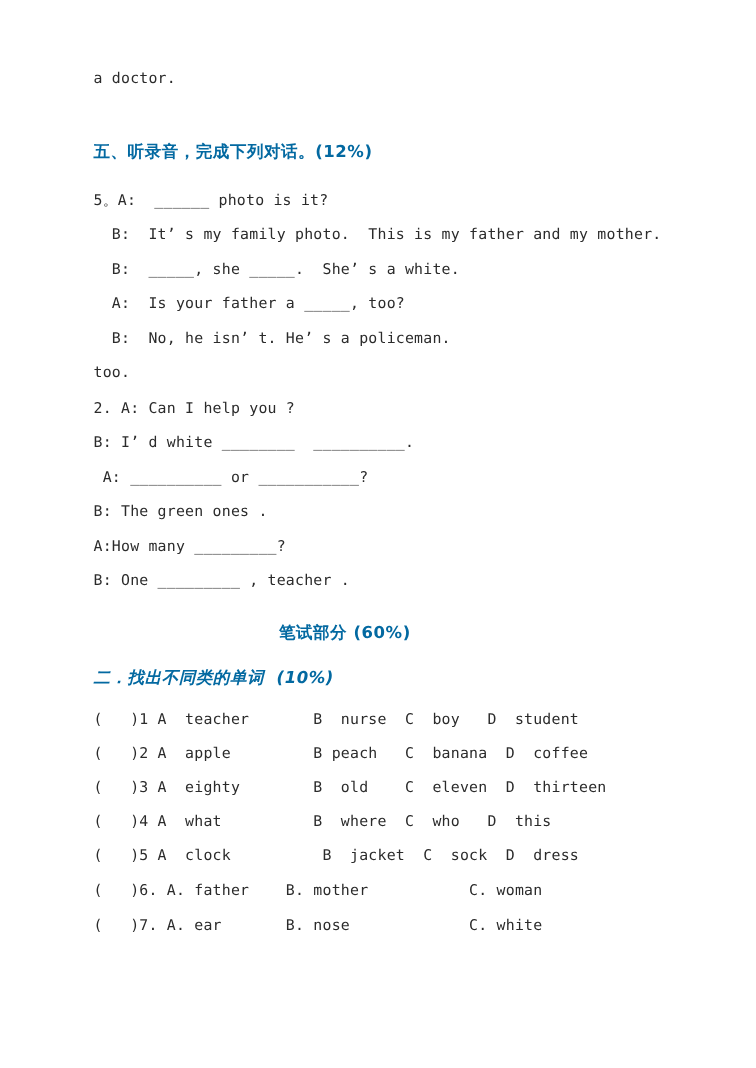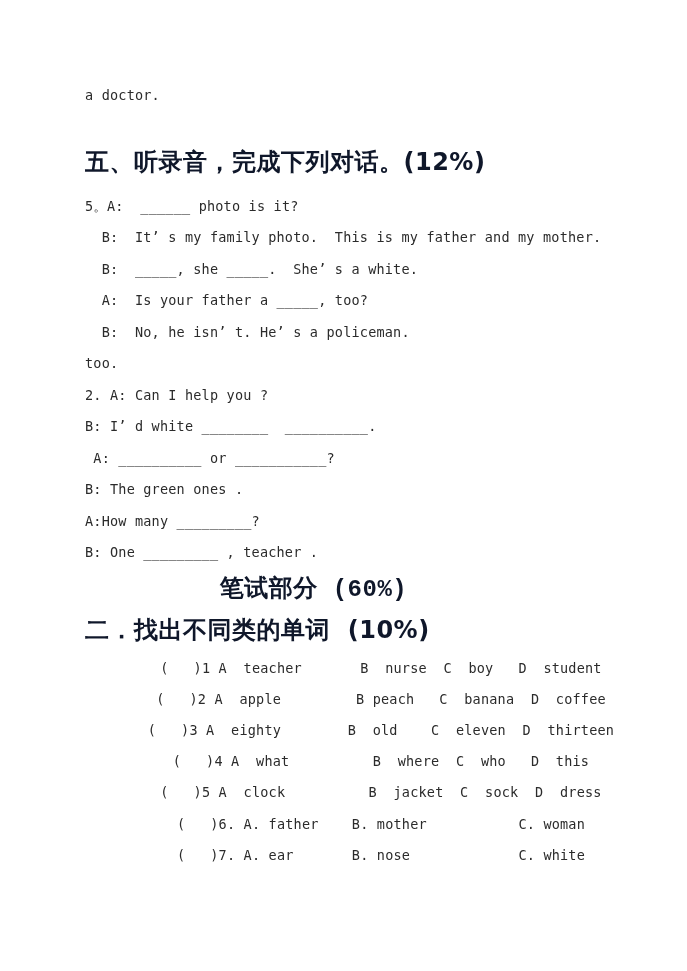--- a/index.html
+++ b/index.html
@@ -6,64 +6,63 @@
     margin: 0;
     padding: 0;
     background: #ffffff;
   }
   .page {
     position: relative;
     width: 687px;
     height: 971px;
     background: #ffffff;
     box-sizing: border-box;
-    padding: 80px 10px 0 85px;
+    padding: 56px 10px 0 85px;
     overflow: hidden;
     color: #262626;
   }
   .mono {
     font-family: "DejaVu Sans Mono", "Liberation Mono", monospace;
     font-size: 13.5px;
     line-height: 31.5px;
     white-space: pre;
     color: #2b2b2b;
     letter-spacing: 0.2px;
   }
   .heading {
     font-family: "DejaVu Sans", "Liberation Sans", sans-serif;
     font-weight: bold;
-    font-size: 24px;
+    font-size: 15px;
     line-height: 31px;
-    color: #0f172a;
+    color: #0369a1;
     margin: 0;
     white-space: pre;
     letter-spacing: 0.5px;
   }
   .sec-listening-heading {
     margin-top: 35px;
   }
   .dialog-block {
     margin-top: 13px;
   }
   .written-part-heading {
     width: 627px;
     margin-left: -85px;
-    margin-top: 5px;
+    margin-top: 15px;
     text-align: center;
-    font-family: Liberation Mono, monospace;
   }
   .sec-odd-heading {
     margin-top: 10px;
+    font-style: italic;
   }
   .choices-block {
     margin-top: 7px;
   }
   .choices-block .mono {
     line-height: 31.2px;
-    text-align: center;
   }
 </style>
 </head>
 <body>
 
 <div class="page">
 
   <div class="mono">a doctor.</div>
 
   <h2 class="heading sec-listening-heading">五、听录音，完成下列对话。(12%)</h2>

